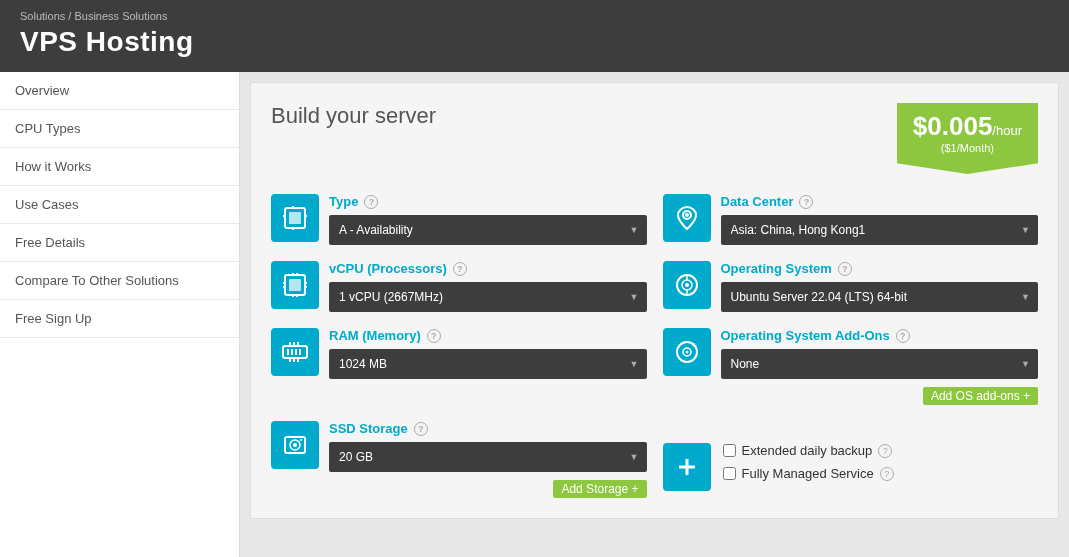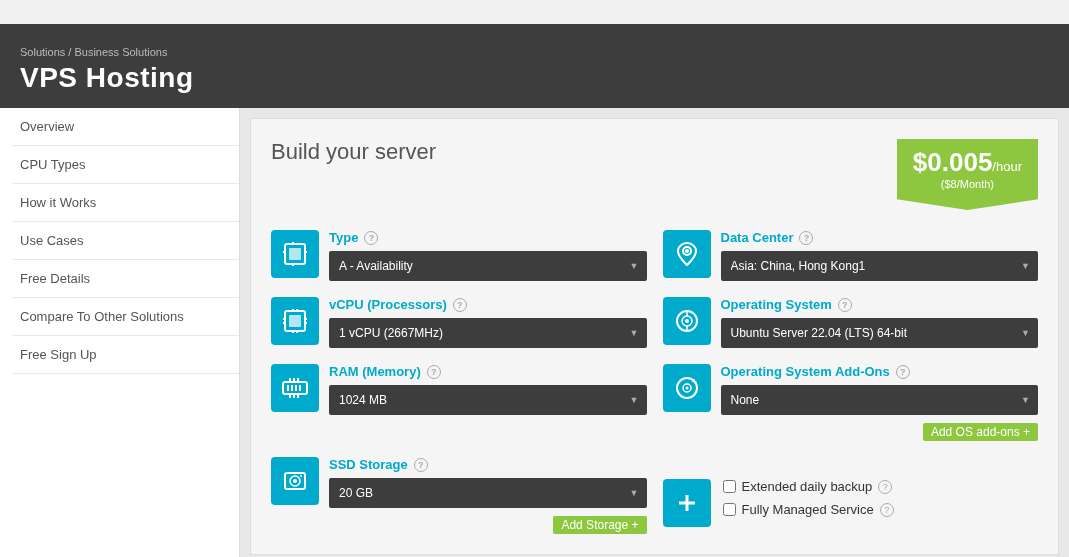--- a/index.html
+++ b/index.html
@@ -1,23 +1,22 @@
 <!DOCTYPE html>
 <html><head>
   <meta charset="utf-8">
   <style>
     * { margin: 0; padding: 0; box-sizing: border-box; }
     body { font-family: Arial, sans-serif; font-size: 13px; background: #f0f0f0; color: #333; display: flex; flex-direction: column; height: 557px; overflow: hidden; }
 
     
     .header {
       background: #3d3d3d;
-      padding: 22px 20px 14px 20px;
-      color: #fff;
-      margin-top: 24px;
+      padding: 10px 20px 14px 20px;
+      color: #fff;
     }
     .header-breadcrumb {
       font-size: 11px;
       color: #bbb;
       margin-bottom: 4px;
     }
     .header-breadcrumb span { color: #bbb; }
     .header-title {
       font-size: 28px;
       font-weight: bold;
@@ -35,27 +34,26 @@
     
     .sidebar {
       width: 240px;
       background: #fff;
       border-right: 1px solid #ddd;
       flex-shrink: 0;
       overflow-y: auto;
     }
     .sidebar-item {
       display: block;
-      padding: 11px 8px;
+      padding: 11px 15px;
       border-bottom: 1px solid #e8e8e8;
       color: #555;
       text-decoration: none;
       cursor: pointer;
       font-size: 13px;
-      margin-left: 12px;
     }
     .sidebar-item.active {
       background: #00aacc;
       color: #fff;
       font-weight: bold;
     }
 
     
     .content {
       flex: 1;
@@ -269,21 +267,21 @@
 
   <div class="content">
     <div class="build-panel">
 
       <div class="build-panel-header">
         <h2 class="build-title">Build your server</h2>
         <div class="price-badge">
           <div>
             <span class="price-main">$0.005</span><span class="price-unit">/hour</span>
           </div>
-          <span class="price-month">($8/Month)</span>
+          <span class="price-month">($1/Month)</span>
         </div>
       </div>
 
       <div class="config-grid">
 
         <div class="config-section">
           <div class="config-row">
             <div class="config-icon">
               <svg width="28" height="28" viewBox="0 0 28 28" fill="white">
                 <rect x="4" y="4" width="20" height="20" rx="2" fill="none" stroke="white" stroke-width="2"></rect>

